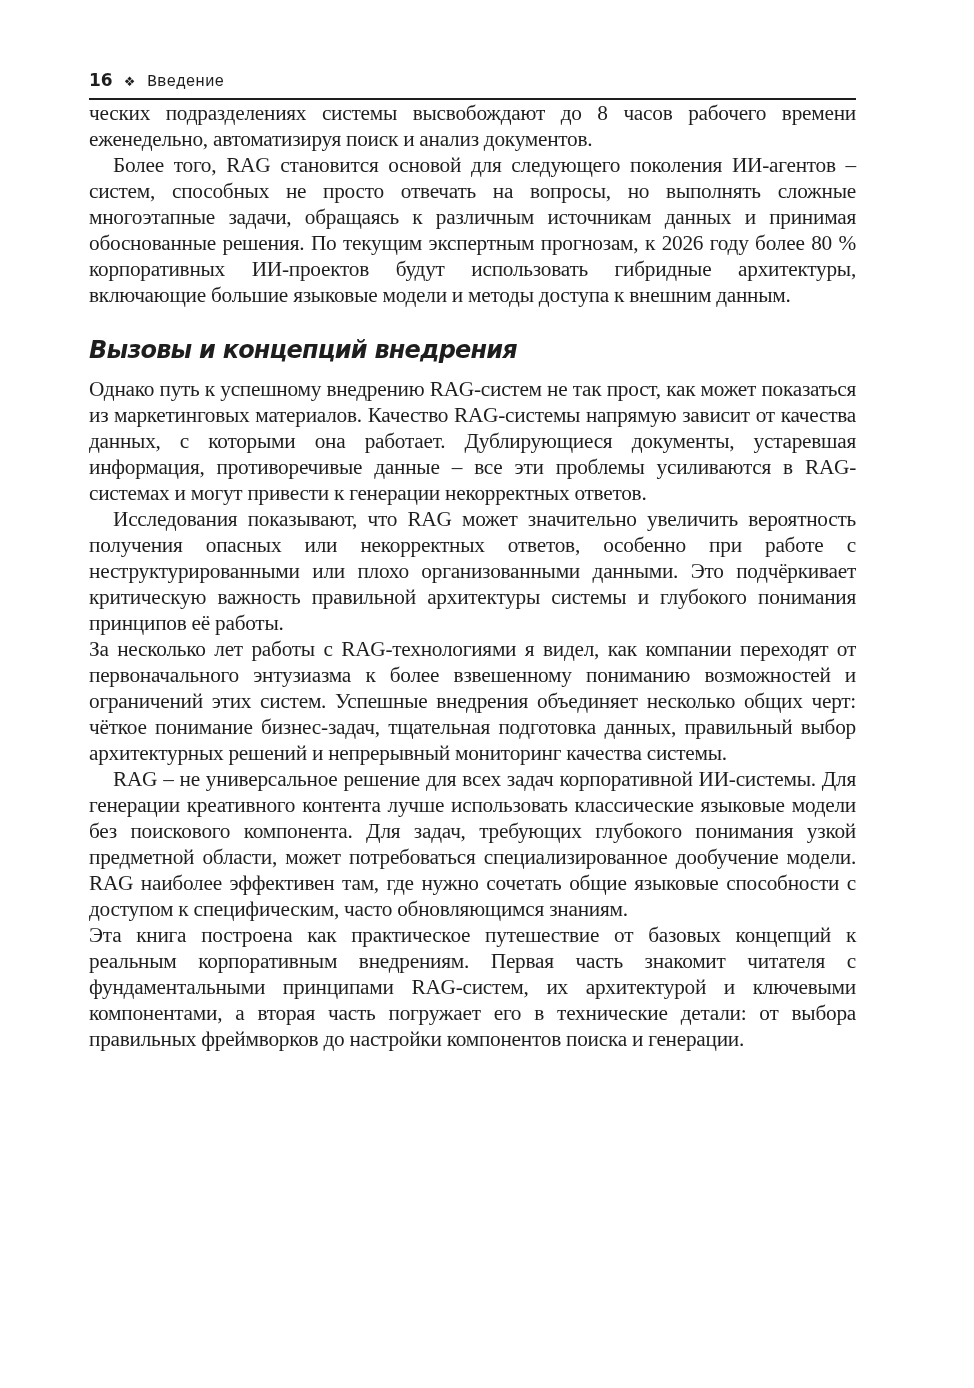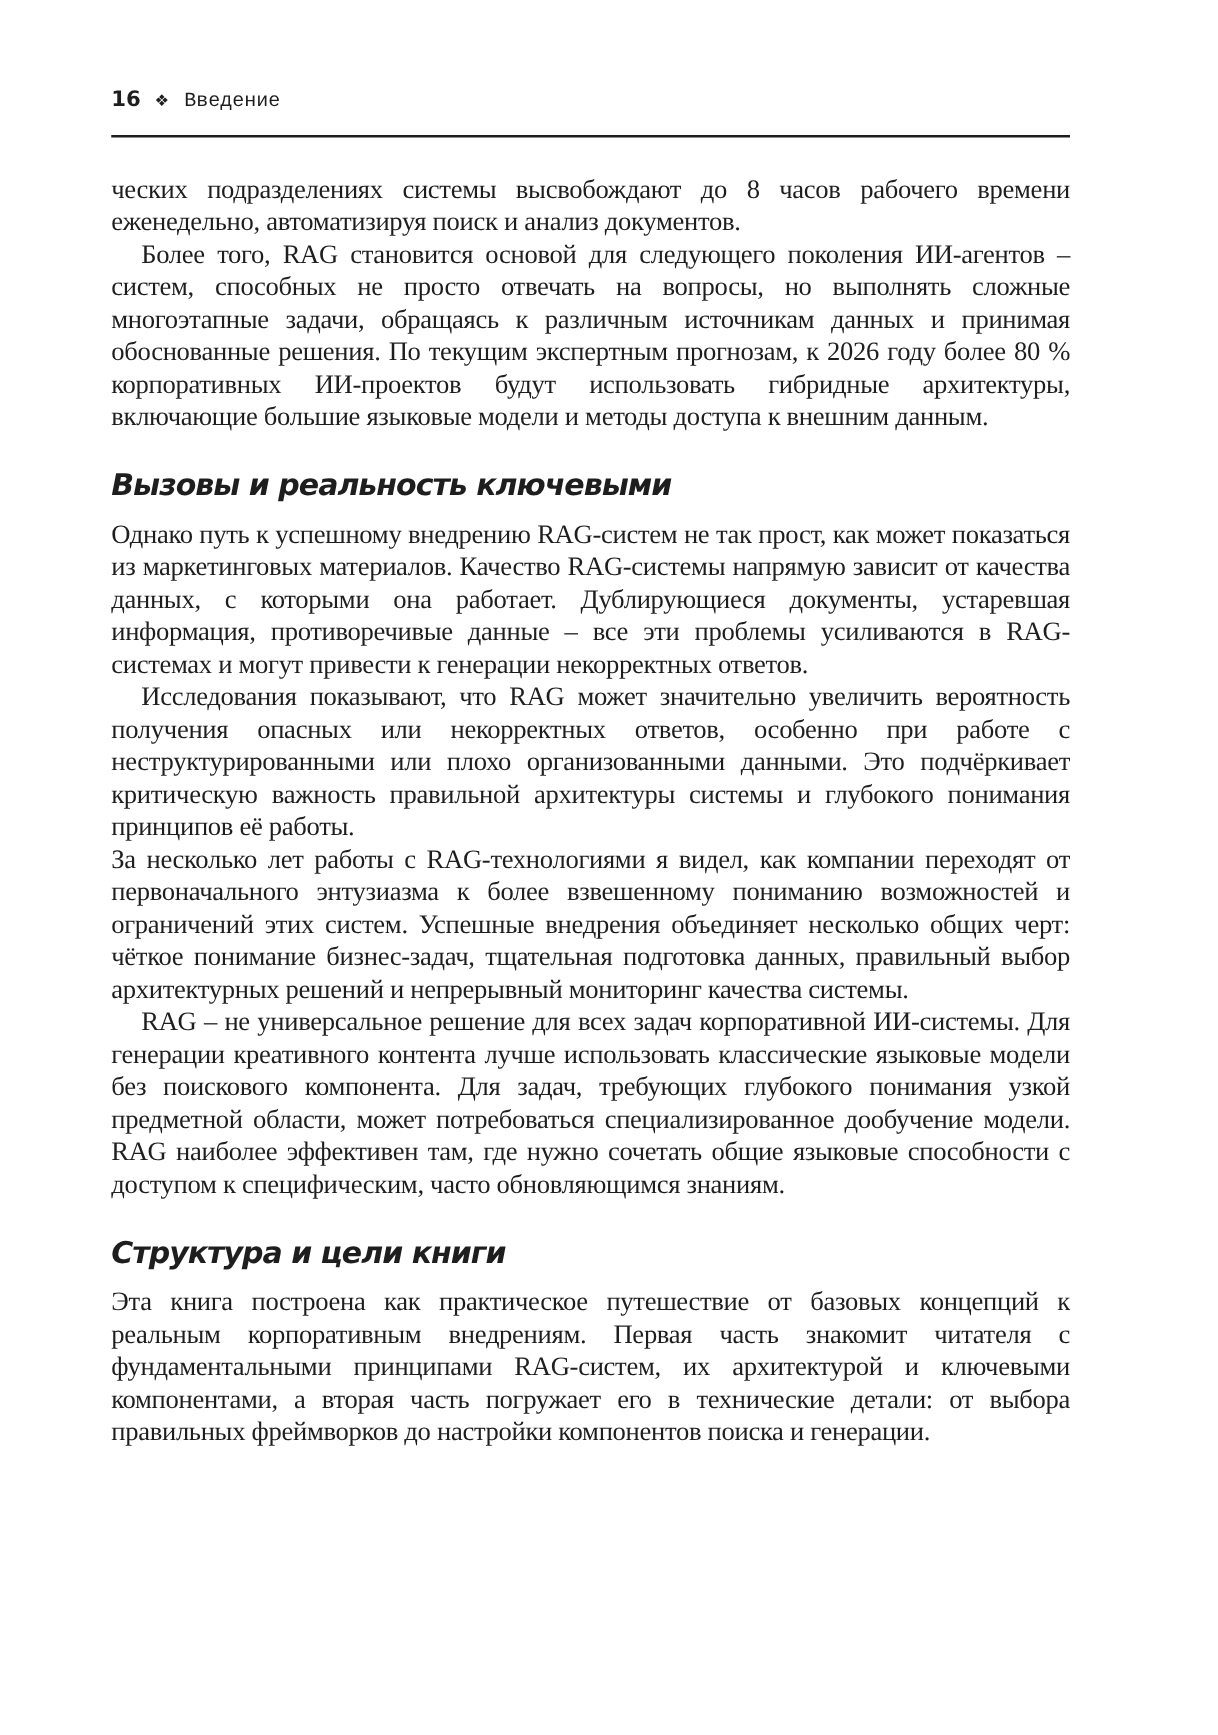--- a/index.html
+++ b/index.html
@@ -20,36 +20,35 @@
       top: 70px;
       width: 767px;
     }
     .running-head {
       display: flex;
       align-items: baseline;
       font-family: "DejaVu Sans", sans-serif;
       font-size: 16px;
       height: 26px;
       border-bottom: 2px solid #1e1e1e;
-      padding-bottom: 12px;
+      padding-bottom: 2px;
     }
     .page-number {
       font-weight: bold;
       font-size: 17px;
     }
     .ornament {
       margin: 0 12px 0 11px;
       font-size: 13px;
     }
     .chapter-title {
       font-size: 16px;
       font-family: Liberation Mono, monospace;
     }
     .body-text {
-      margin-top: 28px;
       font-family: "Liberation Serif", serif;
       font-size: 21.3px;
       line-height: 26px;
       text-align: justify;
       letter-spacing: -0.25px;
     }
     .body-text p {
       margin: 0;
       text-indent: 24px;
       hyphens: manual;
@@ -76,24 +75,23 @@
     <span class="page-number">16</span>
     <span class="ornament">❖</span>
     <span class="chapter-title">Введение</span>
   </div>
 
   <div class="body-text">
 
     <p class="no-indent">ческих подразделениях системы высвобождают до 8 часов рабочего времени еженедельно, автоматизируя поиск и анализ документов.</p>
     <p>Более того, RAG становится основой для следующего поколения ИИ-аген­тов – систем, способных не просто отвечать на вопросы, но выполнять слож­ные многоэтапные задачи, обращаясь к различным источникам данных и принимая обоснованные решения. По текущим экспертным прогнозам, к 2026 году более 80 % корпоративных ИИ-проектов будут использовать гиб­ридные архитектуры, включающие большие языковые модели и методы до­ступа к внешним данным.</p>
 
-    <h2 class="section-heading">Вызовы и реальность ключевыми</h2>
+    <h2 class="section-heading">Вызовы и концепций внедрения</h2>
     <p class="no-indent">Однако путь к успешному внедрению RAG-систем не так прост, как может пока­заться из маркетинговых материалов. Качество RAG-системы напрямую зави­сит от качества данных, с которыми она работает. Дублирующиеся документы, устаревшая информация, противоречивые данные – все эти проблемы усили­ваются в RAG-системах и могут привести к генерации некорректных ответов.</p>
     <p>Исследования показывают, что RAG может значительно увеличить вероят­ность получения опасных или некорректных ответов, особенно при работе с неструктурированными или плохо организованными данными. Это под­чёркивает критическую важность правильной архитектуры системы и глу­бокого понимания принципов её работы.</p>
 
     <p class="no-indent">За несколько лет работы с RAG-технологиями я видел, как компании пере­ходят от первоначального энтузиазма к более взвешенному пониманию воз­можностей и ограничений этих систем. Успешные внедрения объединяет несколько общих черт: чёткое понимание бизнес-задач, тщательная подго­товка данных, правильный выбор архитектурных решений и непрерывный мониторинг качества системы.</p>
     <p>RAG – не универсальное решение для всех задач корпоративной ИИ-систе­мы. Для генерации креативного контента лучше использовать классические языковые модели без поискового компонента. Для задач, требующих глубо­кого понимания узкой предметной области, может потребоваться специали­зированное дообучение модели. RAG наиболее эффективен там, где нужно сочетать общие языковые способности с доступом к специфическим, часто обновляющимся знаниям.</p>
 
-    <h2 class="section-heading">Структура и цели книги</h2>
     <p class="no-indent">Эта книга построена как практическое путешествие от базовых концепций к реальным корпоративным внедрениям. Первая часть знакомит читателя с фундаментальными принципами RAG-систем, их архитектурой и ключевыми компонентами, а вторая часть погружает его в технические детали: от выбора правильных фреймворков до настройки компонентов поиска и генерации.</p>
 
   </div>
 </div>
 
 </body></html>

